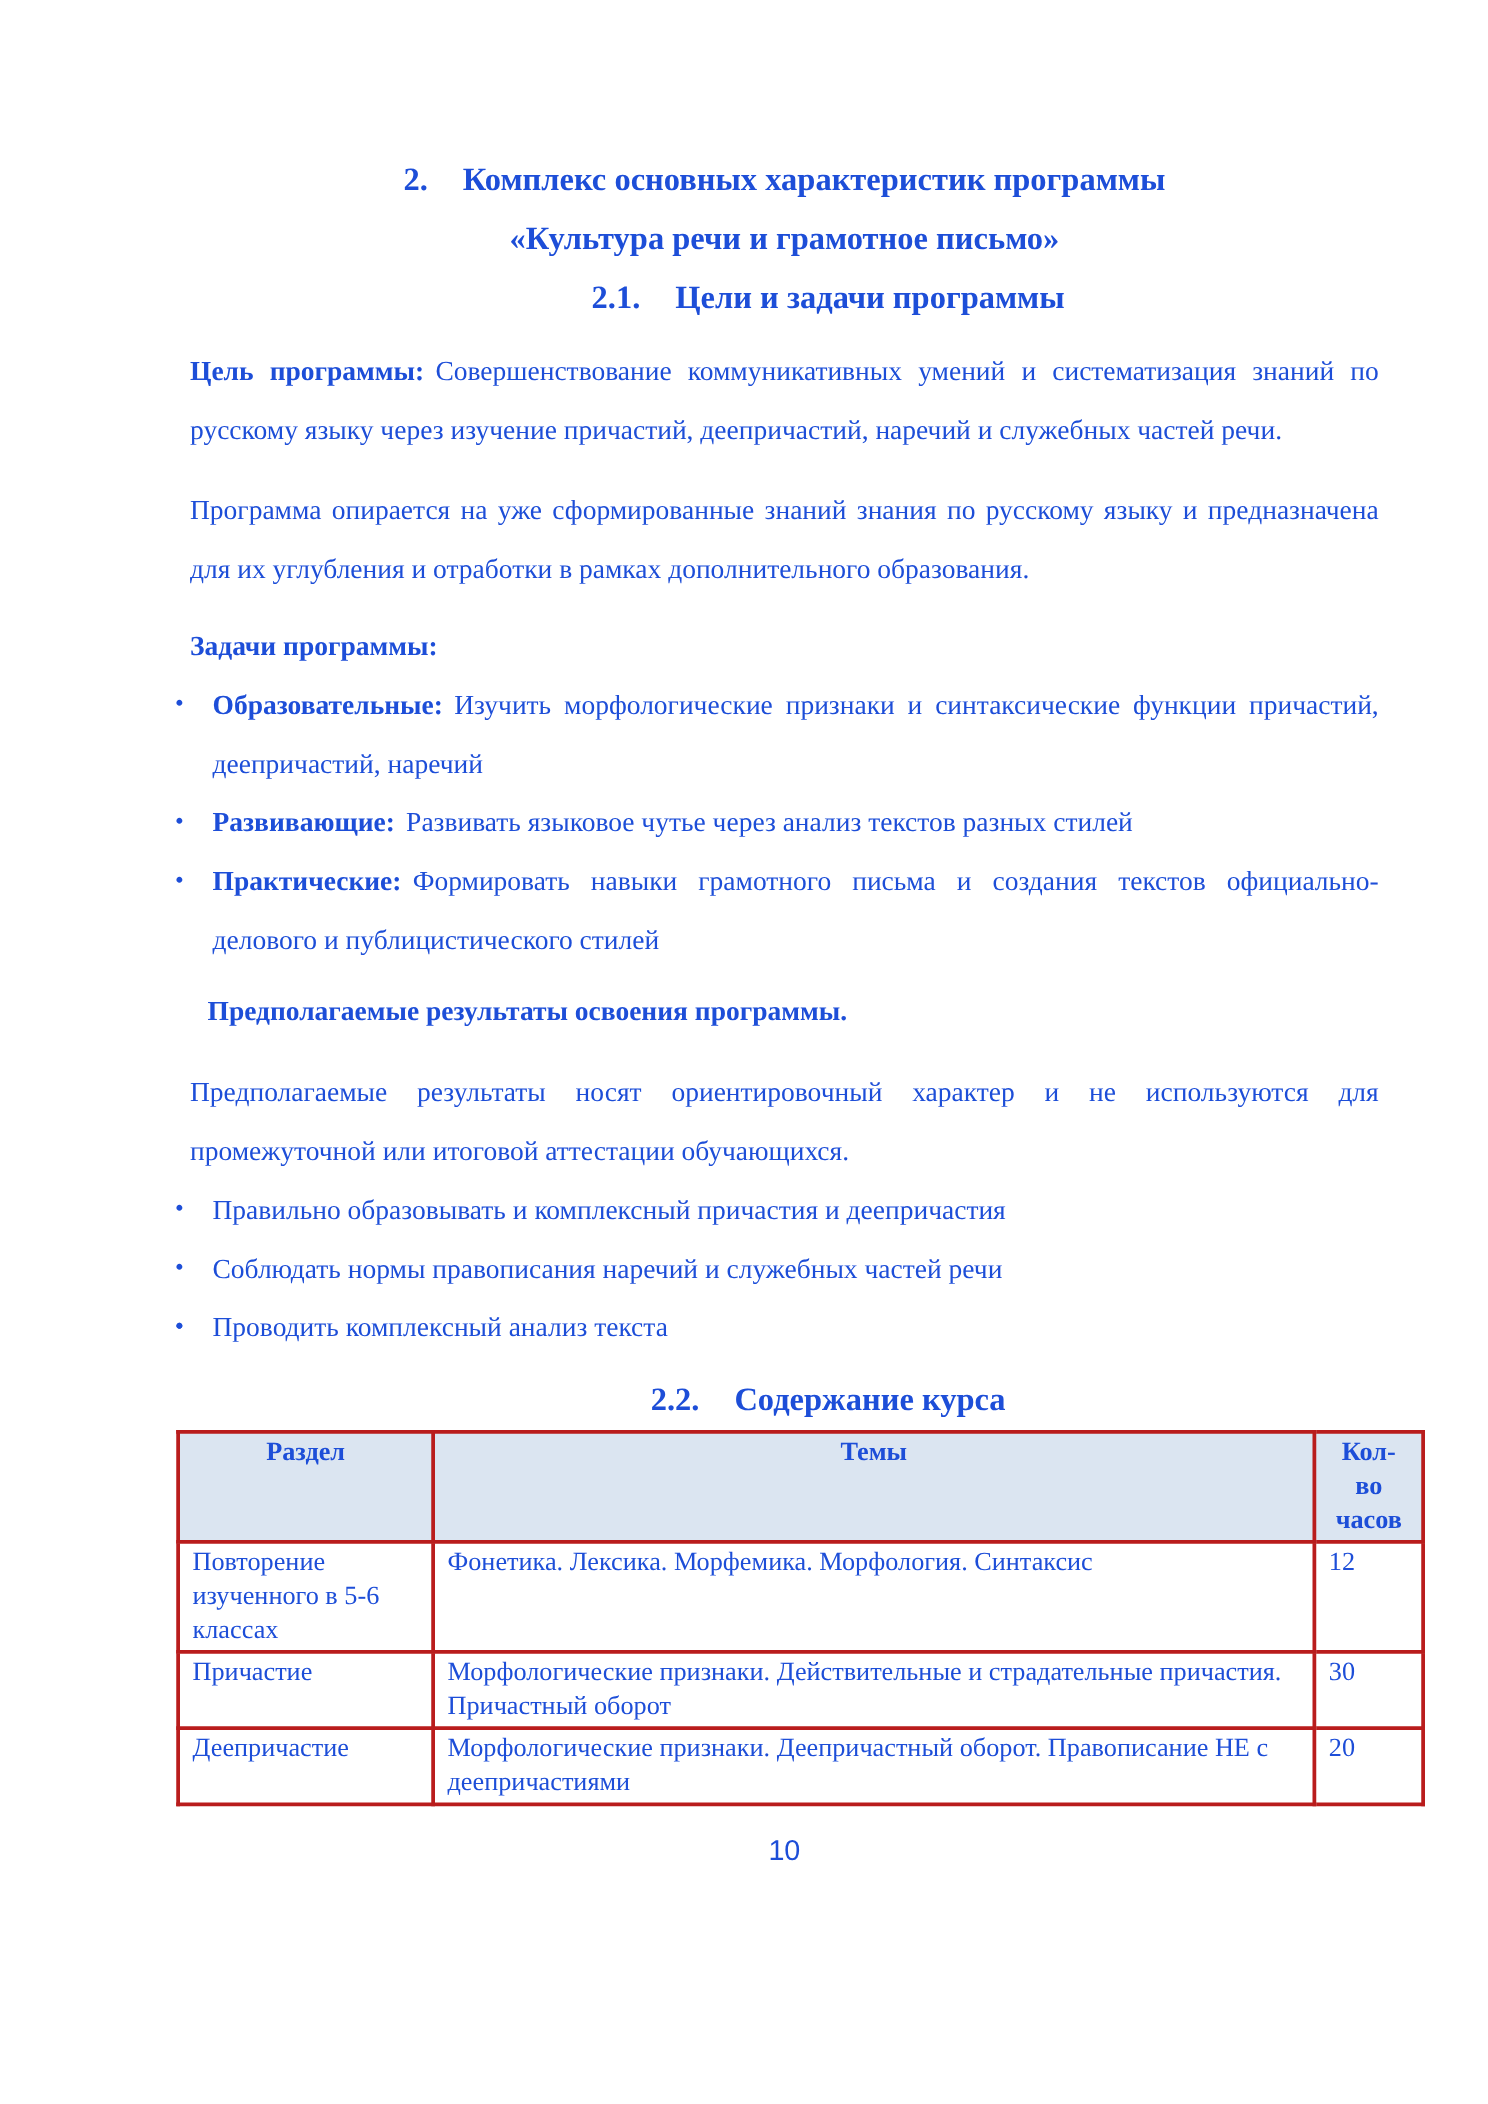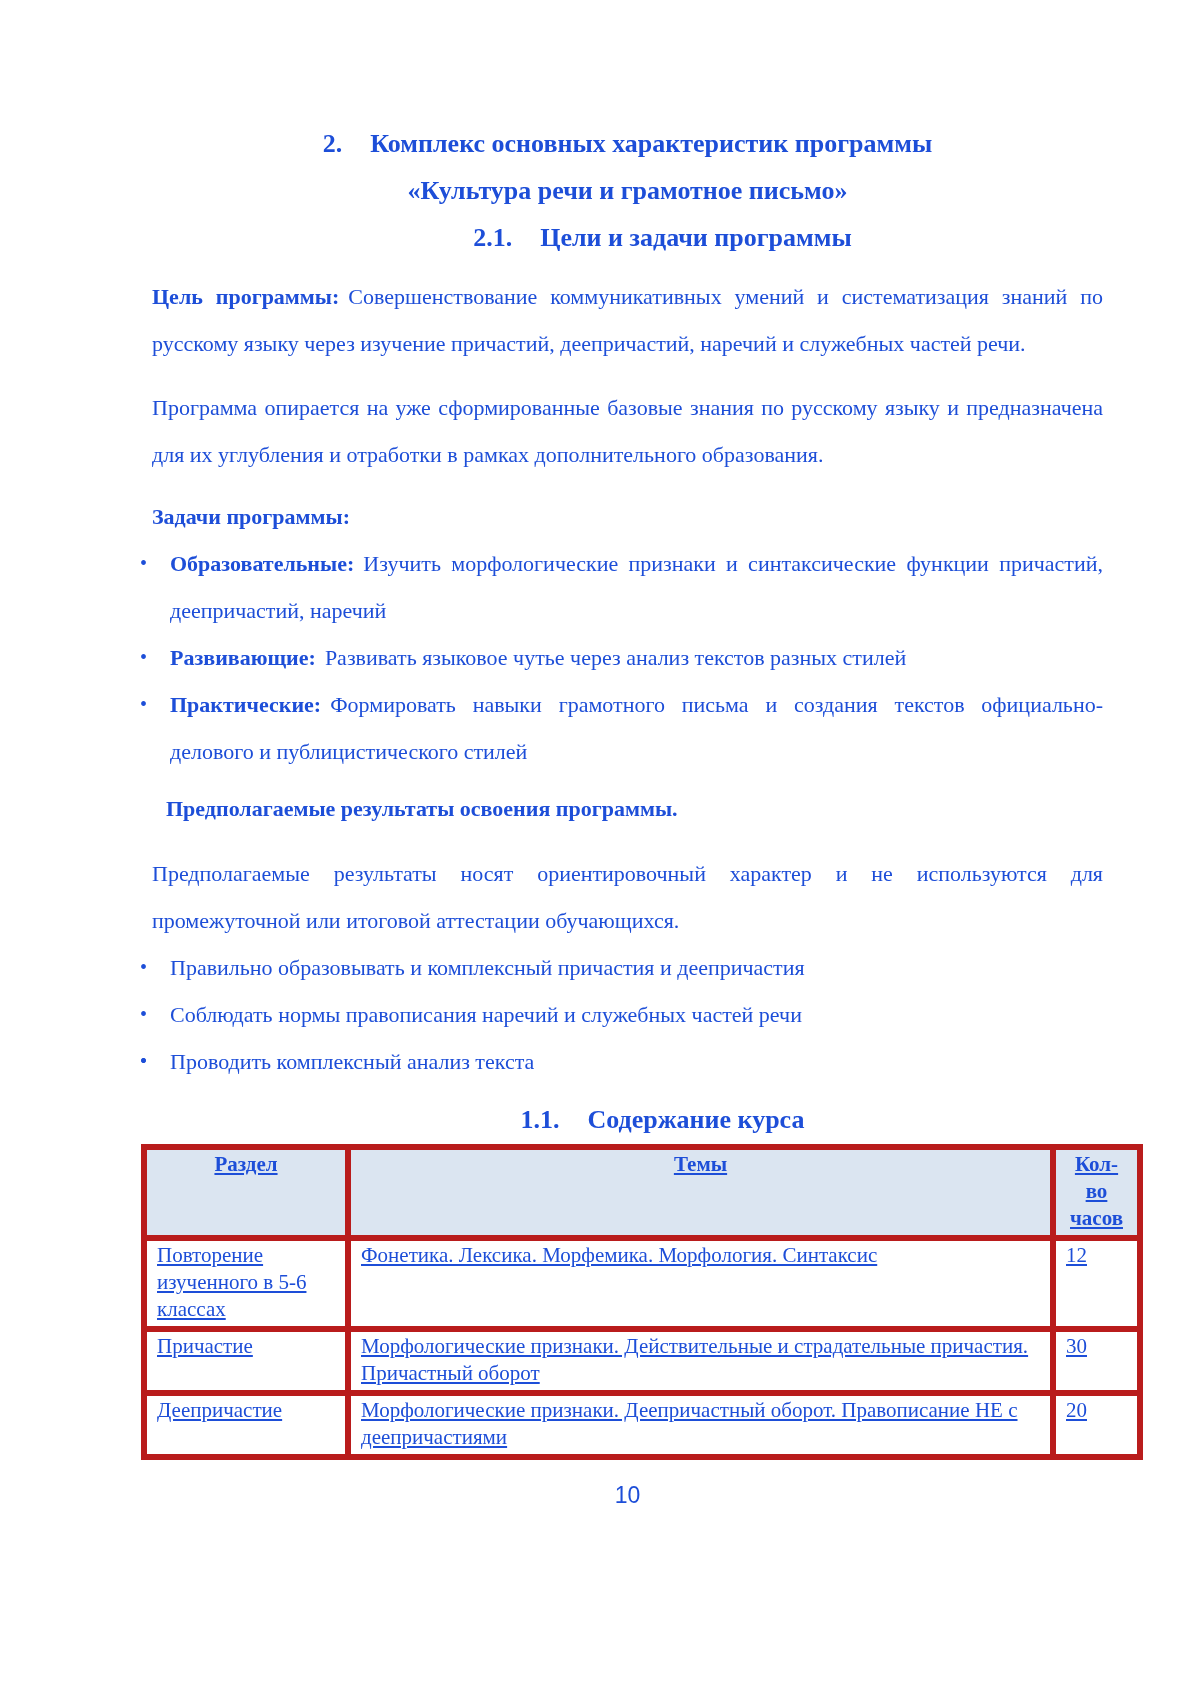--- a/index.html
+++ b/index.html
@@ -48,23 +48,22 @@
   table.course {
     border-collapse:collapse; table-layout:fixed;
     width:996px; margin-left:-11px; margin-top:4px;
     border:2px solid #000;
     font-size:21px; line-height:27px;
   }
   table.course col.c1 { width:204px; }
   table.course col.c2 { width:705px; }
   table.course col.c3 { width:87px; }
   table.course th, table.course td {
-    border:6px solid #b91c1c; vertical-align:top;
+    border:3px solid #b91c1c; vertical-align:top;
     padding:1px 10px 3px 10px;
-    text-decoration:underline;
   }
   table.course thead th {
     background:var(--thbg,#dbe5f1);
     font-weight:bold; text-align:center;
     height:79px;
   }
   table.course td { text-align:left; }
   
   .page-num {
     margin-top:22px; text-align:center;
@@ -83,21 +82,21 @@
     </div>
     <div class="title-line pad-quote">
       <span>«Культура речи и грамотное письмо»</span>
     </div>
     <div class="title-line pad-21">
       <span class="num">2.1.</span><span>Цели и задачи программы</span>
     </div>
 
     <p class="para p-goal"><span class="lead">Цель программы:</span><span>Совершенствование коммуникативных умений и систематизация знаний по русскому языку через изучение причастий, деепричастий, наречий и служебных частей речи.</span></p>
 
-    <p class="para p-basis"><span>Программа опирается на уже сформированные базовые знания по русскому языку и предназначена для их углубления и отработки в рамках дополнительного образования.</span></p>
+    <p class="para p-basis"><span>Программа опирается на уже сформированные знаний знания по русскому языку и предназначена для их углубления и отработки в рамках дополнительного образования.</span></p>
 
     <div class="h-tasks">Задачи программы:</div>
     <ul class="blist l-tasks">
       <li>
         <span class="marker">•</span><span class="lead">Образовательные:</span><span>Изучить морфологические признаки и синтаксические функции причастий, деепричастий, наречий</span>
       </li>
       <li>
         <span class="marker">•</span><span class="lead">Развивающие:</span><span>Развивать языковое чутье через анализ текстов разных стилей</span>
       </li>
       <li>
@@ -117,21 +116,21 @@
       </li>
       <li>
         <span class="marker">•</span>
       </li>
       <li>
         <span class="marker">•</span><span>Проводить комплексный анализ текста</span>
       </li>
     </ul>
 
     <div class="h-course">
-      <span class="num" style="margin-right:28px;">1.1.</span><span>Содержание курса</span>
+      <span class="num" style="margin-right:28px;">2.2.</span><span>Содержание курса</span>
     </div>
 
     <table class="course">
       <colgroup>
           <col class="c1">
           <col class="c2">
           <col class="c3">
         </colgroup>
       <thead>
         <tr>

